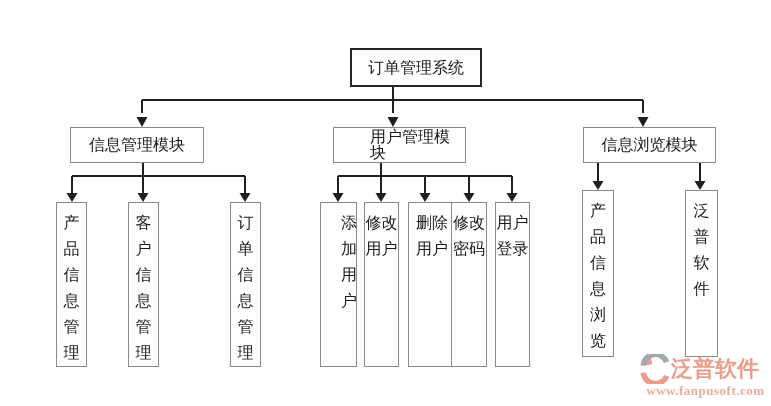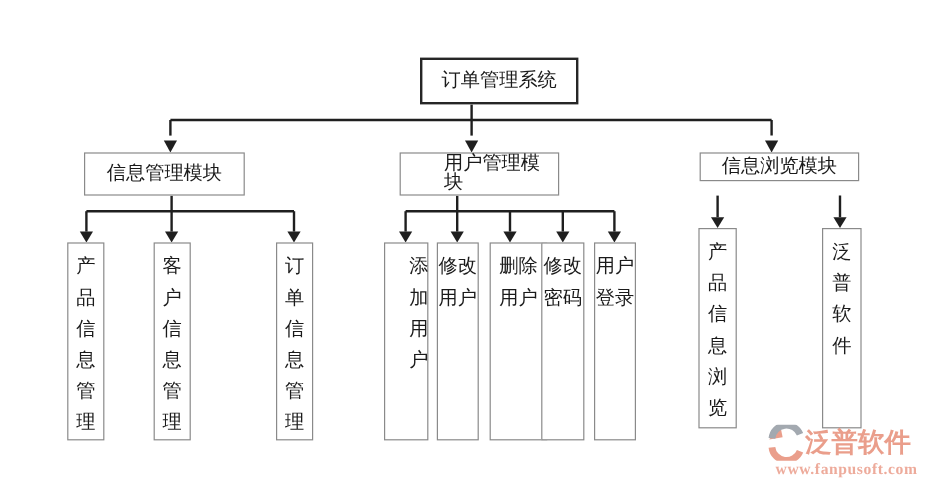--- a/index.html
+++ b/index.html
@@ -93,21 +93,21 @@
       <line x1="700" y1="163" x2="700" y2="181"></line>
       <polygon points="592.5,181 603.5,181 598,190"></polygon>
       <polygon points="694.5,181 705.5,181 700,190"></polygon>
     </g>
   </svg>
 
   <div class="node root-node" style="left:350px;top:48px;width:132px;height:39px;">订单管理系统</div>
 
   <div class="node module-node" style="left:70px;top:127px;width:134px;height:36px;">信息管理模块</div>
   <div class="node module-node" style="left:333px;top:127px;width:133px;height:36px;padding-left:36px;">用户管理模块</div>
-  <div class="node module-node" style="left:583px;top:127px;width:133px;height:24px;">信息浏览模块</div>
+  <div class="node module-node" style="left:583px;top:127px;width:133px;height:36px;">信息浏览模块</div>
 
   <div class="node leaf-node" style="left:56px;top:202px;width:31px;height:165px;">产品信息管理</div>
   <div class="node leaf-node" style="left:128px;top:202px;width:31px;height:165px;">客户信息管理</div>
   <div class="node leaf-node" style="left:230px;top:202px;width:31px;height:165px;">订单信息管理</div>
 
   <div class="node leaf-node" style="left:320px;top:202px;width:37px;height:165px;padding-left:20px;">添加用户</div>
   <div class="node leaf-node" style="left:364px;top:202px;width:35px;height:165px;">修改用户</div>
   <div class="node leaf-node" style="left:408px;top:202px;width:48px;height:165px;">删除用户</div>
   <div class="node leaf-node" style="left:451px;top:202px;width:36px;height:165px;">修改密码</div>
   <div class="node leaf-node" style="left:495px;top:202px;width:35px;height:165px;">用户登录</div>

